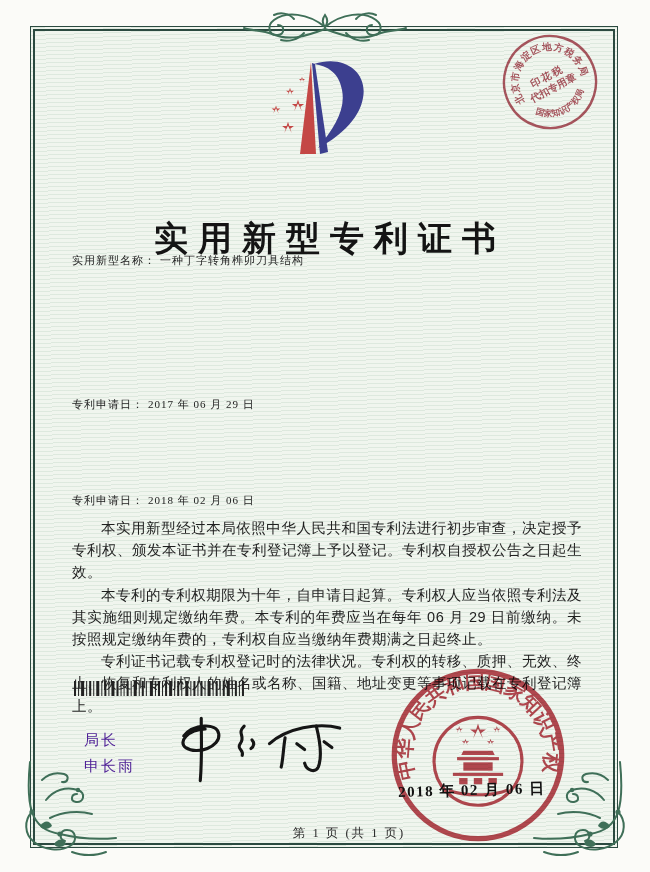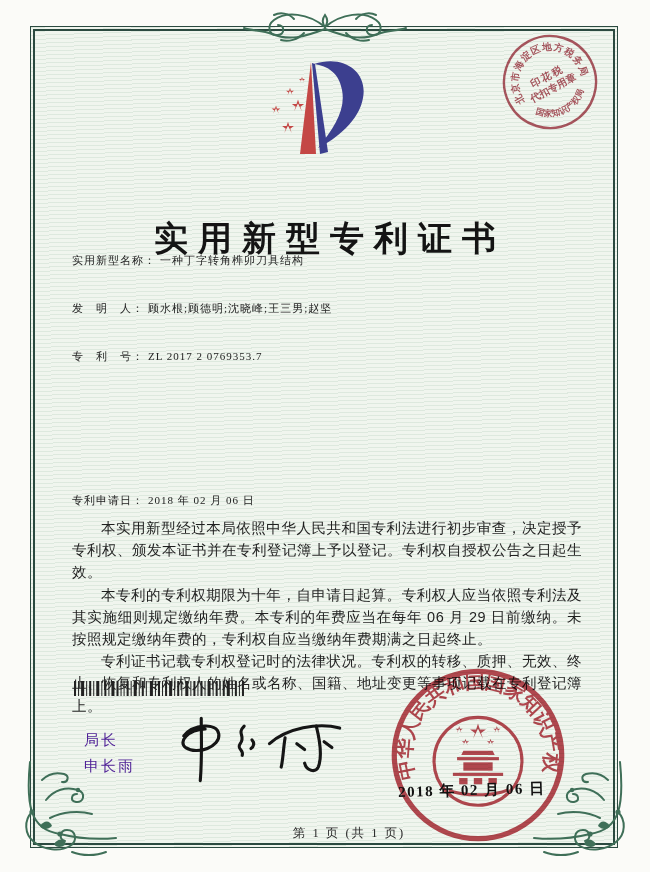--- a/index.html
+++ b/index.html
@@ -177,25 +177,22 @@
       <text class="stamp-red-text" x="52" y="49" font-size="10" text-anchor="middle" letter-spacing="2">印花税</text>
       <text class="stamp-red-text" x="52" y="62" font-size="10" text-anchor="middle">代扣专用章</text>
     </g>
   </svg>
 
   <div class="title">实用新型专利证书</div>
 
   <div class="field f0">
     <span class="flabel">实用新型名称：</span><span class="fvalue">一种丁字转角榫卯刀具结构</span>
   </div>
-  <div class="field f1">
-    <span class="flabel">发　明　人：</span><span class="fvalue">顾水根;顾德明;沈晓峰;王三男;赵坚</span>
-  </div>
-  <div class="field f2">
-    <span class="flabel">专　利　号：</span><span class="fvalue">ZL 2017 2 0769353.7</span>
+  <div class="field f3">
+    <span class="flabel">专利申请日：</span><span class="fvalue">2017 年 06 月 29 日</span>
   </div>
   <div class="field f5">
     <span class="flabel">专利申请日：</span><span class="fvalue">2018 年 02 月 06 日</span>
   </div>
 
   <div class="paras">
     <p>本实用新型经过本局依照中华人民共和国专利法进行初步审查，决定授予专利权、颁发本证书并在专利登记簿上予以登记。专利权自授权公告之日起生效。</p>
     <p>本专利的专利权期限为十年，自申请日起算。专利权人应当依照专利法及其实施细则规定缴纳年费。本专利的年费应当在每年 06 月 29 日前缴纳。未按照规定缴纳年费的，专利权自应当缴纳年费期满之日起终止。</p>
     <p>专利证书记载专利权登记时的法律状况。专利权的转移、质押、无效、终止、恢复和专利权人的姓名或名称、国籍、地址变更等事项记载在专利登记簿上。</p>
   </div>

